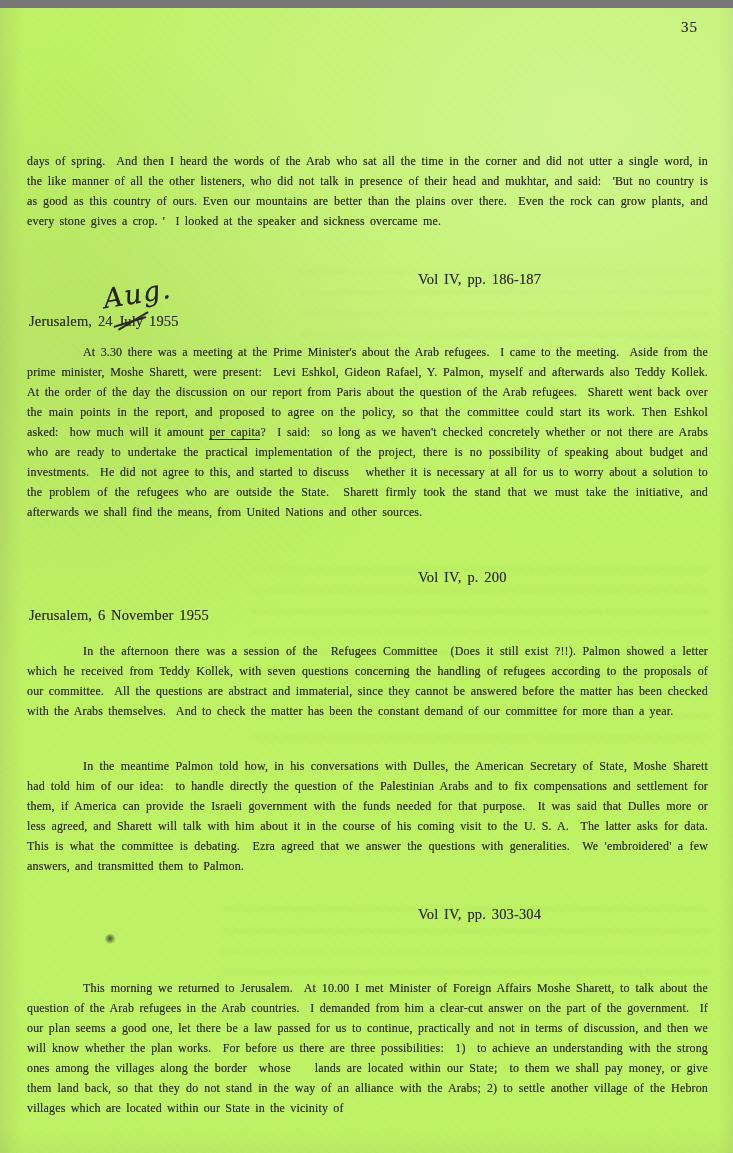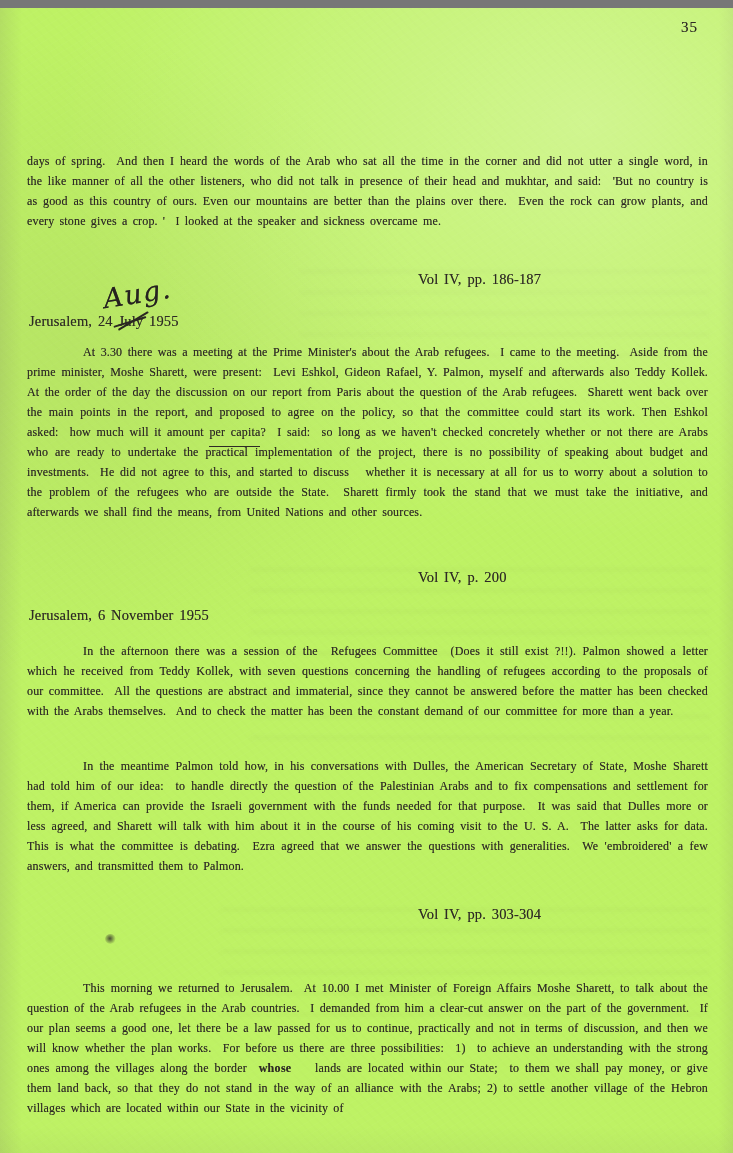--- a/index.html
+++ b/index.html
@@ -61,22 +61,22 @@
   .handwritten{
     position:absolute;z-index:12;
     left:103px;top:270px;
     font-family:"DejaVu Serif", serif;
     font-style:italic;font-size:27px;
     letter-spacing:1.5px;
     color:#262220;
     transform:rotate(-9deg);
     text-shadow:0 0 .6px rgba(38,34,32,.7);
   }
-  .underlined{border-bottom:1.6px solid #2e2a25;padding-bottom:7px;}
-  .inserted{font-weight:bold;letter-spacing:.3px;}
+  .underlined{border-bottom:1.6px solid #2e2a25;padding-bottom:0;}
+  .inserted{font-weight:normal;letter-spacing:.3px;}
   .smudge{
     position:absolute;z-index:12;
     left:105px;top:926px;width:11px;height:10px;border-radius:50%;
     background:radial-gradient(circle at 45% 45%, rgba(55,50,45,.85), rgba(55,50,45,0) 72%);
     filter:blur(.4px);
   }
 </style>
 </head>
 <body>
 

